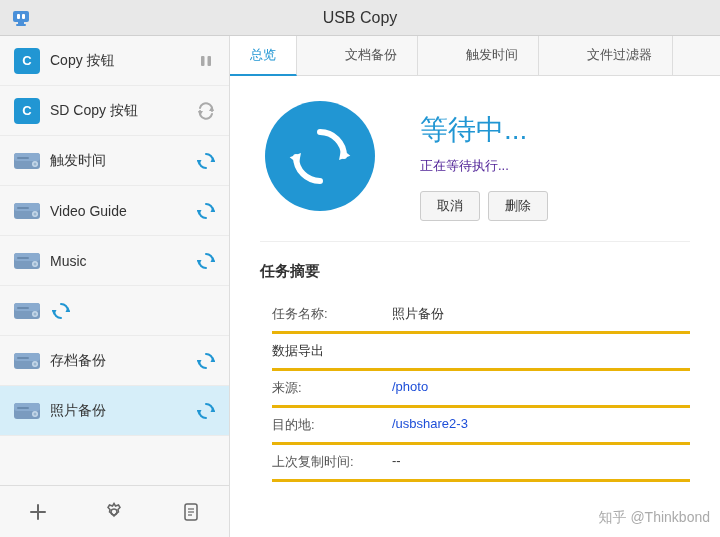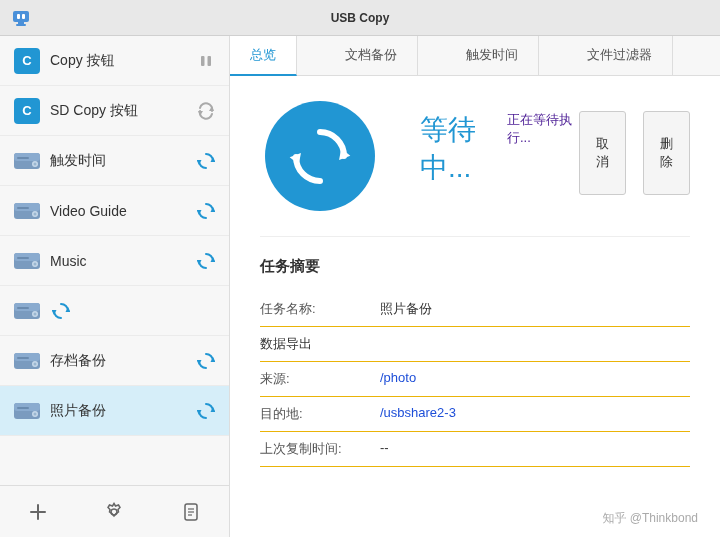--- a/index.html
+++ b/index.html
@@ -24,23 +24,23 @@
       position: relative;
       flex-shrink: 0;
     }
     .title-bar-icon {
       position: absolute;
       left: 10px;
       display: flex;
       align-items: center;
     }
     .title-bar-title {
-      font-size: 12px;
+      font-size: 16px;
       color: #333;
-      font-weight: 700;
+      font-weight: 400;
     }
 
     
     .main-layout {
       display: flex;
       flex: 1;
       overflow: hidden;
     }
 
     
@@ -167,37 +167,37 @@
       height: 110px;
       border-radius: 50%;
       background: #2196d3;
       display: flex;
       align-items: center;
       justify-content: center;
     }
 
     .status-info {
       display: flex;
-      flex-direction: row;
+      flex-direction: column;
       padding-top: 15px;
     }
     .status-title {
       font-size: 28px;
       color: #2196d3;
       font-weight: 400;
       margin-bottom: 8px;
     }
     .status-subtitle {
       font-size: 13px;
       color: #4c1d95;
       margin-bottom: 16px;
     }
     .status-buttons {
       display: flex;
-      gap: 17px;
+      gap: 8px;
     }
     .status-btn {
       padding: 5px 16px;
       border: 1px solid #ccc;
       background: #f5f5f5;
       border-radius: 3px;
       font-size: 13px;
       color: #333;
       cursor: pointer;
     }
@@ -208,42 +208,43 @@
       color: #333;
       font-weight: 600;
       margin-bottom: 16px;
     }
     .task-table {
       width: 100%;
     }
     .task-row {
       display: flex;
       padding: 8px 0;
-      border-bottom: 1px solid #eab308;
+      border-bottom: 3px solid #eab308;
+      margin-left: 12px;
     }
     .task-label {
       width: 120px;
       font-size: 13px;
       color: #555;
       font-weight: 500;
       flex-shrink: 0;
     }
     .task-value {
       font-size: 13px;
       color: #333;
     }
     .task-value.link {
       color: #1d4ed8;
     }
 
     .watermark {
       position: fixed;
       bottom: 10px;
-      right: 22px;
-      font-size: 12px;
+      right: 10px;
+      font-size: 14px;
       color: #aaa;
       pointer-events: none;
     }
   </style>
 </head>
 <body>
 
 <div class="title-bar">
   <div class="title-bar-icon">
     <svg width="22" height="22" viewBox="0 0 22 22">

